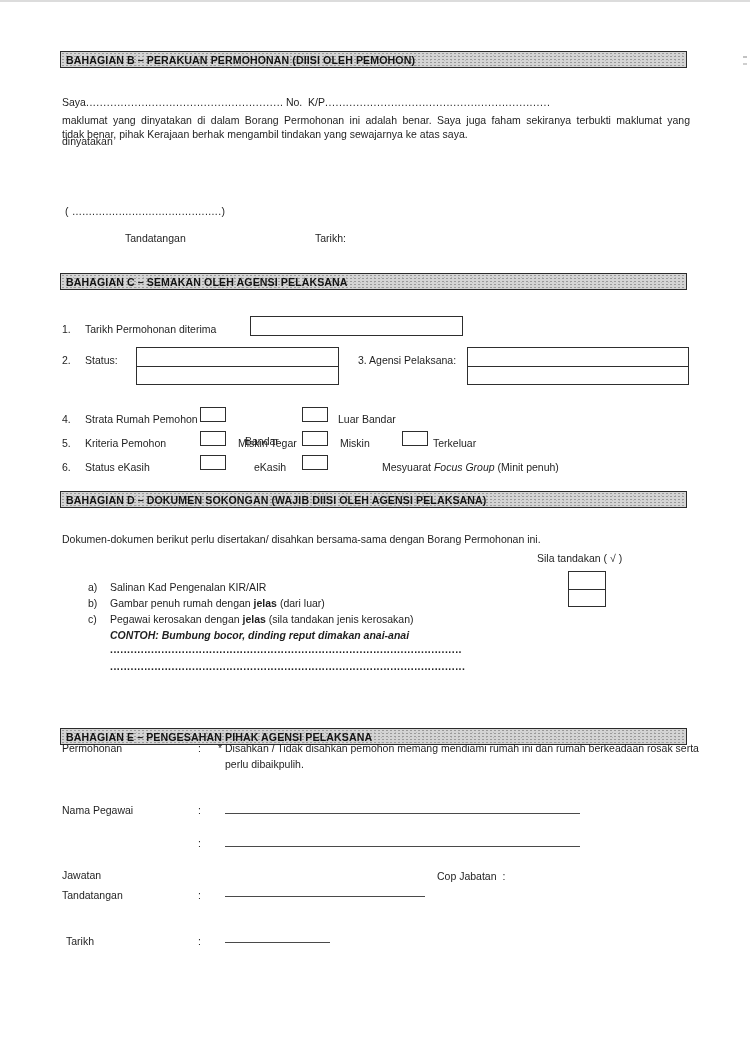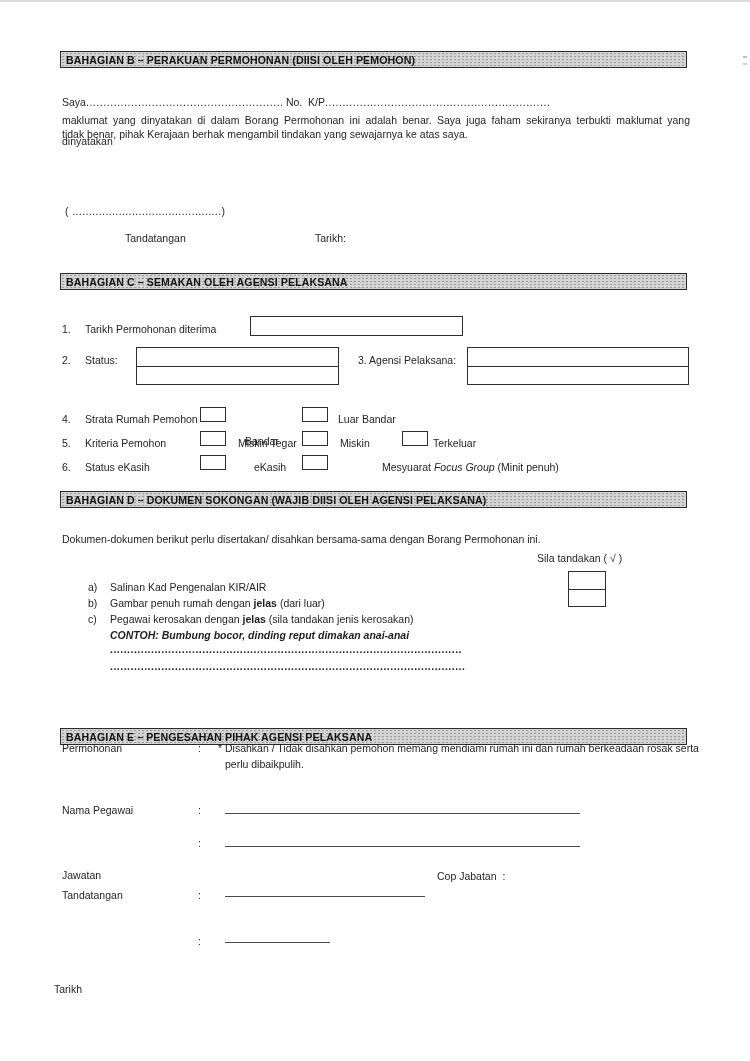--- a/index.html
+++ b/index.html
@@ -138,18 +138,18 @@
 
 <div class="txt" style="left:62px; top:865px;">Jawatan</div>
 <div class="txt" style="left:198px; top:833px;">:</div>
 <div class="uline" style="left:225px; top:846px; width:355px;"></div>
 
 <div class="txt" style="left:62px; top:885px;">Tandatangan</div>
 <div class="txt" style="left:198px; top:885px;">:</div>
 <div class="uline" style="left:225px; top:896px; width:200px;"></div>
 <div class="txt" style="left:437px; top:866px;text-align:right;">Cop Jabatan&nbsp; :</div>
 
-<div class="txt" style="left:54px; top:931px;margin-top:48px;">Tarikh</div>
+<div class="txt" style="left:66px; top:931px;">Tarikh</div>
 <div class="txt" style="left:198px; top:931px;">:</div>
 <div class="uline" style="left:225px; top:942px; width:105px;"></div>
 
 <div class="speck" style="left:743px; top:56px; width:4px; height:2px;"></div>
 <div class="speck" style="left:743px; top:63px; width:4px; height:2px; background:#cfcfcf;"></div>
 
 </body></html>

